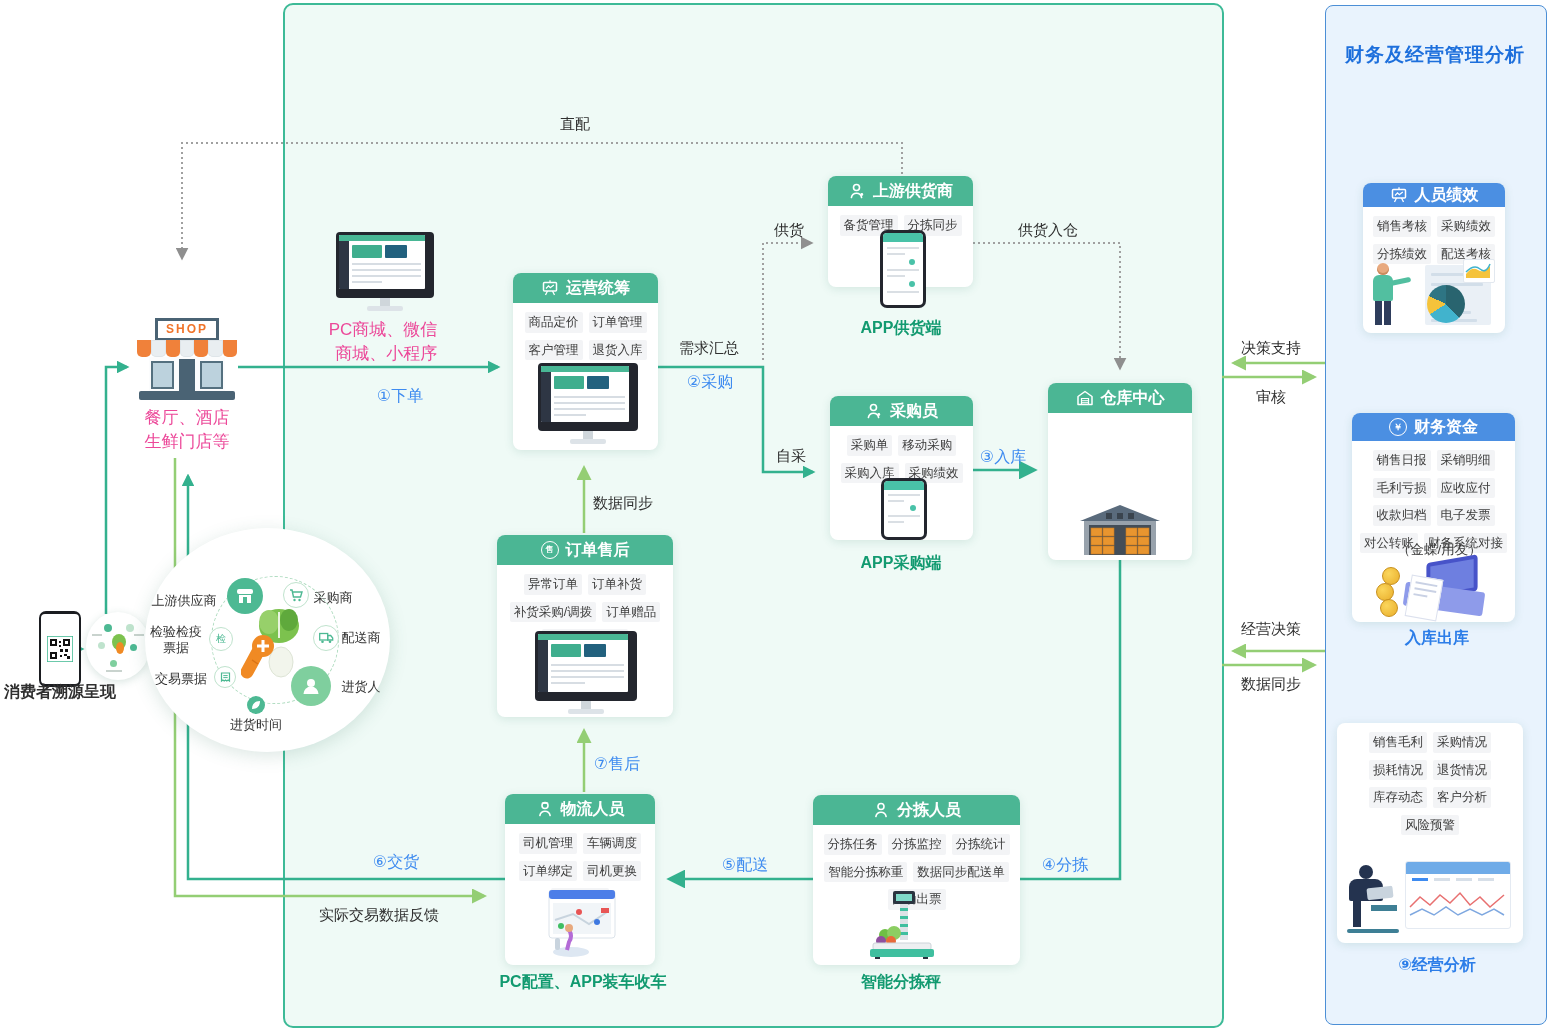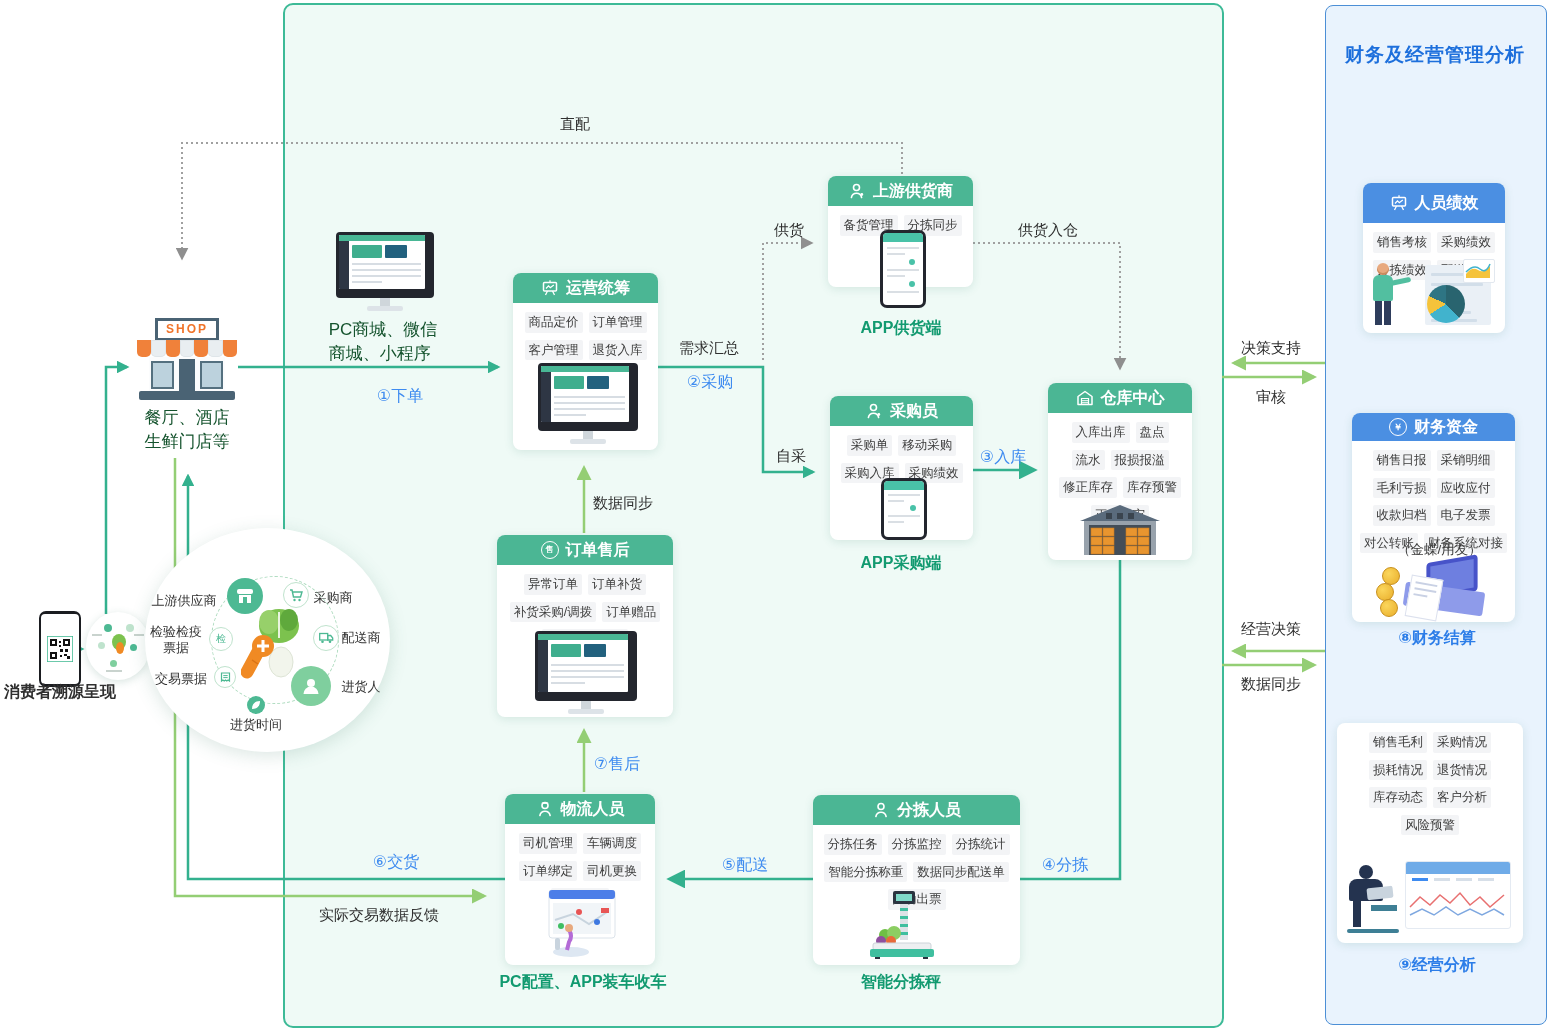--- a/index.html
+++ b/index.html
@@ -30,21 +30,21 @@
     padding:4px 4px;border-radius:2px;white-space:nowrap;}
 
   .gcap{position:absolute;color:#129A70;font-size:16px;font-weight:bold;
     text-align:center;transform:translateX(-50%);white-space:nowrap;}
   .bcap{position:absolute;color:#2C7DE8;font-size:16px;font-weight:bold;
     text-align:center;transform:translateX(-50%);white-space:nowrap;}
   .elabel{position:absolute;font-size:15px;color:#2F2F2F;font-weight:500;
     transform:translateX(-50%);white-space:nowrap;}
   .step{position:absolute;font-size:16px;color:#3E8BF0;font-weight:500;
     transform:translateX(-50%);white-space:nowrap;}
-  .cap2{position:absolute;font-size:17px;color:#14532d;text-align:left;
+  .cap2{position:absolute;font-size:17px;color:#ec4899;text-align:right;
     transform:translateX(-50%);line-height:24px;white-space:nowrap;}
 
   svg.overlay{position:absolute;left:0;top:0;pointer-events:none;}
 
   
   .hicon{width:18px;height:18px;display:inline-block;}
   .circ-icon{width:16px;height:16px;border:1.5px solid #fff;border-radius:50%;
     display:flex;align-items:center;justify-content:center;color:#fff;}
 
   
@@ -317,29 +317,20 @@
   <div class="gcap" style="left:901px;top:553px;">APP采购端</div>
 
   <div class="box" style="left:1048px;top:383px;width:144px;height:177px;">
     <div class="box-hd hd-teal">
       <svg class="hicon" viewBox="0 0 18 18">
         <path d="M2 7.5L9 2.5l7 5V15.5H2z" fill="none" stroke="#fff" stroke-width="1.5" stroke-linejoin="round"></path>
         <path d="M5.5 15.5V9.5h7v6" stroke="#fff" fill="none" stroke-width="1.2"></path>
         <path d="M5.5 11.7h7M5.5 13.7h7" stroke="#fff" stroke-width="1"></path>
       </svg>
       <span>仓库中心</span>
-    </div>
-    <div class="tags">
-      <span class="tag">入库出库</span>
-      <span class="tag">盘点</span>
-      <span class="tag">流水</span>
-      <span class="tag">报损报溢</span>
-      <span class="tag">修正库存</span>
-      <span class="tag">库存预警</span>
-      <span class="tag">正审反审</span>
     </div>
     <svg style="position:absolute;left:32px;top:122px;" width="80" height="50">
       <polygon points="0,16 40,0 80,16" fill="#5A6B7C"></polygon>
       <rect x="4" y="16" width="72" height="34" fill="#98A2AC"></rect>
       <rect x="9" y="20" width="62" height="30" fill="#434D57"></rect>
       <rect x="26" y="8" width="6" height="6" fill="#3A444E"></rect>
         <rect x="37" y="8" width="6" height="6" fill="#3A444E"></rect>
         <rect x="48" y="8" width="6" height="6" fill="#3A444E"></rect>
       <g fill="#E8952F" stroke="#C77B1F" stroke-width="0.6">
         <rect x="11" y="23" width="11" height="8"></rect>
@@ -557,21 +548,21 @@
     <div class="t-lab" style="left:4px;top:64px;width:70px;">上游供应商</div>
     <div class="t-lab" style="left:166px;top:61px;width:44px;">采购商</div>
     <div class="t-lab" style="left:2px;top:96px;width:58px;line-height:16px;">检验检疫票据</div>
     <div class="t-lab" style="left:194px;top:101px;width:44px;">配送商</div>
     <div class="t-lab" style="left:8px;top:142px;width:56px;">交易票据</div>
     <div class="t-lab" style="left:194px;top:150px;width:44px;">进货人</div>
     <div class="t-lab" style="left:82px;top:188px;width:58px;">进货时间</div>
   </div>
 
   <div class="box" style="left:1363px;top:183px;width:142px;height:150px;">
-    <div class="box-hd hd-blue" style="height:40px;">
+    <div class="box-hd hd-blue" style="height:24px;">
       <svg class="hicon" viewBox="0 0 18 18">
         <rect x="2.5" y="3.5" width="13" height="8.5" rx="1" fill="none" stroke="#fff" stroke-width="1.5"></rect>
         <path d="M5 9.5l2.5-2.6 1.8 1.8L12.8 6" stroke="#fff" fill="none" stroke-width="1.3"></path>
         <path d="M9 1.2v2M6.5 12l-2 4M11.5 12l2 4" stroke="#fff" stroke-width="1.3"></path>
       </svg>
       <span>人员绩效</span>
     </div>
     <div class="tags">
       <span class="tag">销售考核</span>
       <span class="tag">采购绩效</span>
@@ -625,21 +616,21 @@
       <div style="position:absolute;left:34px;top:18px;width:30px;height:40px;background:#fff;border:1px solid #DCE1EE;transform:rotate(10deg);">
         <div style="margin:5px 4px 0;height:2px;background:#C9D1E4;"></div>
         <div style="margin:4px 4px 0;height:2px;background:#C9D1E4;"></div>
         <div style="margin:4px 4px 0;height:2px;background:#C9D1E4;width:14px;"></div>
       </div>
       <div class="coin" style="left:8px;top:8px;"></div>
       <div class="coin" style="left:2px;top:24px;"></div>
       <div class="coin" style="left:6px;top:40px;"></div>
     </div>
   </div>
-  <div class="bcap" style="left:1437px;top:628px;">⑧财务结算</div>
+  <div class="bcap" style="left:1437px;top:628px;">入库出库</div>
 
   <div class="box" style="left:1337px;top:723px;width:186px;height:220px;">
     <div class="tags">
       <span class="tag">销售毛利</span>
       <span class="tag">采购情况</span>
       <span class="tag">损耗情况</span>
       <span class="tag">退货情况</span>
       <span class="tag">库存动态</span>
       <span class="tag">客户分析</span>
       <span class="tag">风险预警</span>

